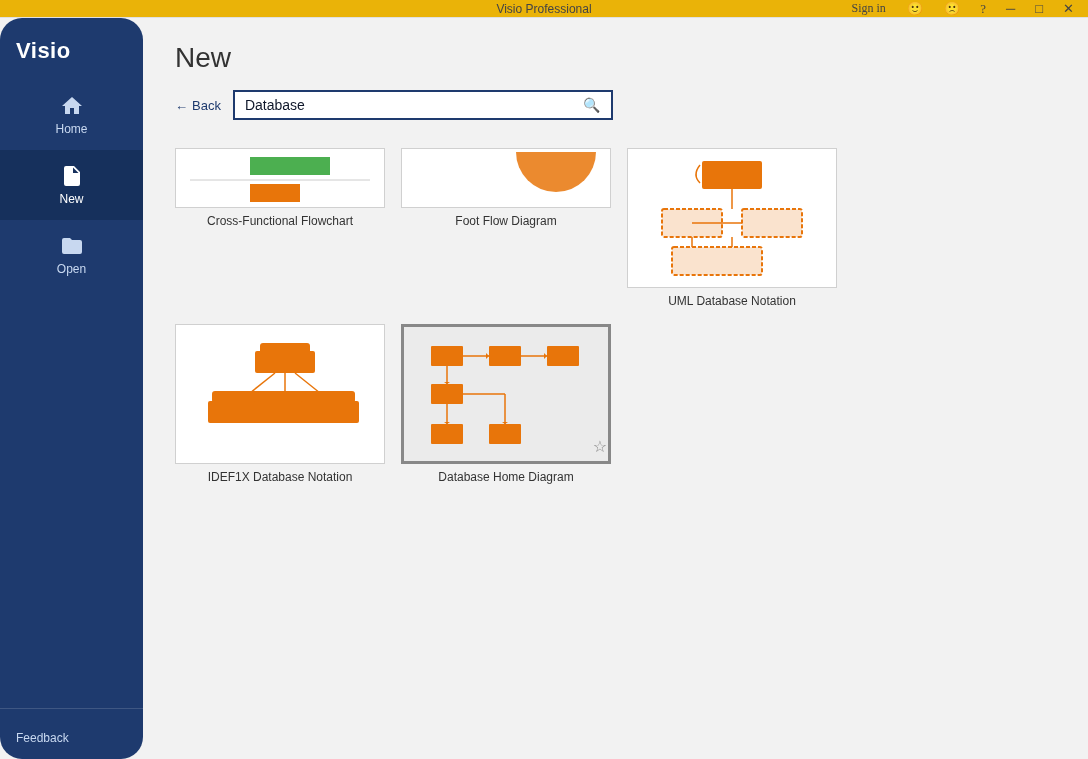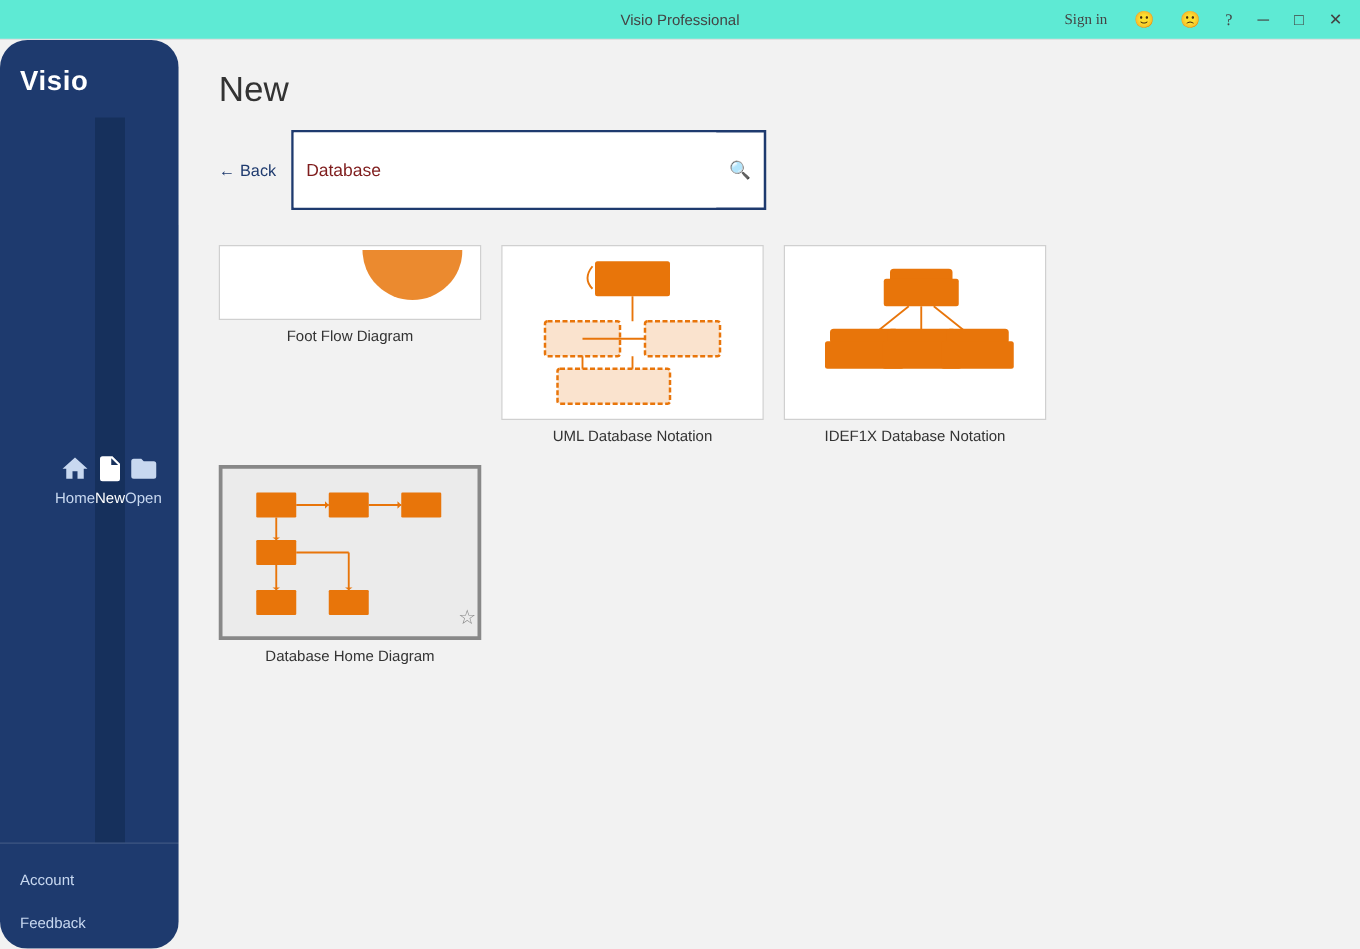--- a/index.html
+++ b/index.html
@@ -1,21 +1,21 @@
 <!DOCTYPE html>
 <html><head>
   <meta charset="utf-8">
   <style>
     * { margin: 0; padding: 0; box-sizing: border-box; }
     body { font-family: 'Segoe UI', sans-serif; width: 1088px; height: 759px; overflow: hidden; background: #f2f2f2; display: flex; flex-direction: column; }
 
     
     .titlebar {
-      height: 32px;
-      background: #5eead4;
+      height: 18px;
+      background: #eab308;
       display: flex;
       align-items: center;
       justify-content: space-between;
       padding: 0 8px;
       border-bottom: 1px solid #e0e0e0;
       flex-shrink: 0;
       text-align: right;
     }
     .titlebar-center {
       position: absolute;
@@ -61,22 +61,22 @@
     }
     .sidebar-logo {
       padding: 20px 16px 16px;
       font-size: 22px;
       font-weight: 700;
       color: #fff;
       letter-spacing: 0.5px;
     }
     .sidebar-nav {
       display: flex;
+      flex-direction: column;
       flex: 1;
-      margin-left: 44px;
     }
     .sidebar-item {
       display: flex;
       flex-direction: column;
       align-items: center;
       justify-content: center;
       padding: 14px 0;
       color: #c8d8f0;
       cursor: pointer;
       font-size: 12px;
@@ -135,24 +135,24 @@
     .search-input-wrapper {
       display: flex;
       align-items: center;
       border: 2px solid #1e3a6e;
       background: #fff;
       width: 380px;
     }
     .search-input {
       border: none;
       outline: none;
-      padding: 22px 10px;
+      padding: 5px 10px;
       font-size: 14px;
       flex: 1;
-      color: #7f1d1d;
+      color: #0f172a;
     }
     .search-btn {
       background: none;
       border: none;
       padding: 5px 10px;
       cursor: pointer;
       color: #666;
       font-size: 14px;
     }
 
@@ -266,21 +266,20 @@
       </div>
 
       <div class="sidebar-item">
         <svg viewBox="0 0 24 24">
             <path d="M20 6h-8l-2-2H4a2 2 0 00-2 2v12a2 2 0 002 2h16a2 2 0 002-2V8a2 2 0 00-2-2z"></path>
           </svg>
         <span>Open</span>
       </div>
     </div>
     <div class="sidebar-bottom">
-      <div class="sidebar-bottom-item">Account</div>
       <div class="sidebar-bottom-item">Feedback</div>
     </div>
   </div>
 
   <div class="main-content">
     <div class="main-header">
       <div class="page-title">New</div>
       <div class="search-bar">
         <a class="back-btn">
           <span>←</span>
@@ -289,20 +288,33 @@
         <div class="search-input-wrapper">
           <input class="search-input" type="text" value="Database" style="">
           <button class="search-btn">🔍</button>
         </div>
       </div>
     </div>
 
     <div class="templates-scroll">
       <div class="templates-grid">
 
+        <div class="template-card">
+          <div class="template-thumb partial">
+            <svg width="180" height="55">
+
+              <line x1="0" y1="28" x2="180" y2="28" stroke="#ccc" stroke-width="1"></line>
+
+              <rect x="60" y="5" width="80" height="18" fill="#4caf50"></rect>
+
+              <rect x="60" y="32" width="50" height="18" fill="#e8750a"></rect>
+            </svg>
+          </div>
+          <div class="template-label">Cross-Functional Flowchart</div>
+        </div>
 
 
         <div class="template-card">
           <div class="template-thumb partial">
             <svg width="180" height="55">
 
               <ellipse cx="140" cy="0" rx="40" ry="40" fill="#e8750a" opacity="0.85"></ellipse>
             </svg>
           </div>
           <div class="template-label">Foot Flow Diagram</div>

